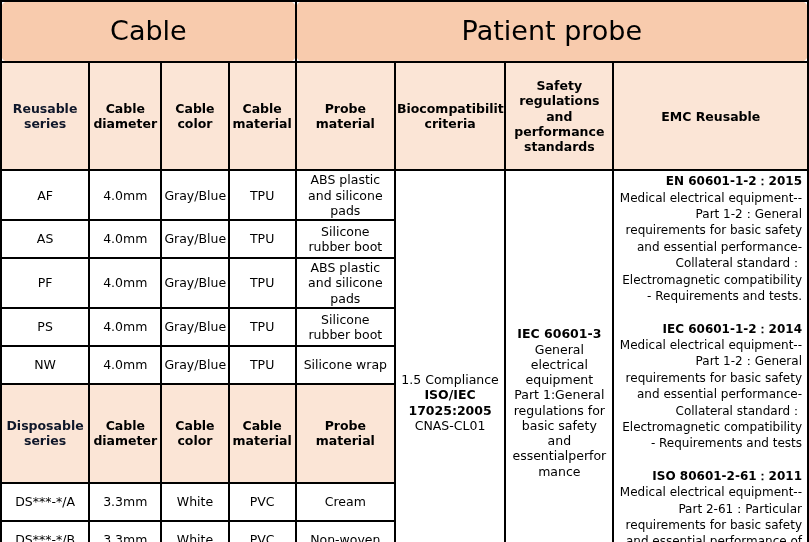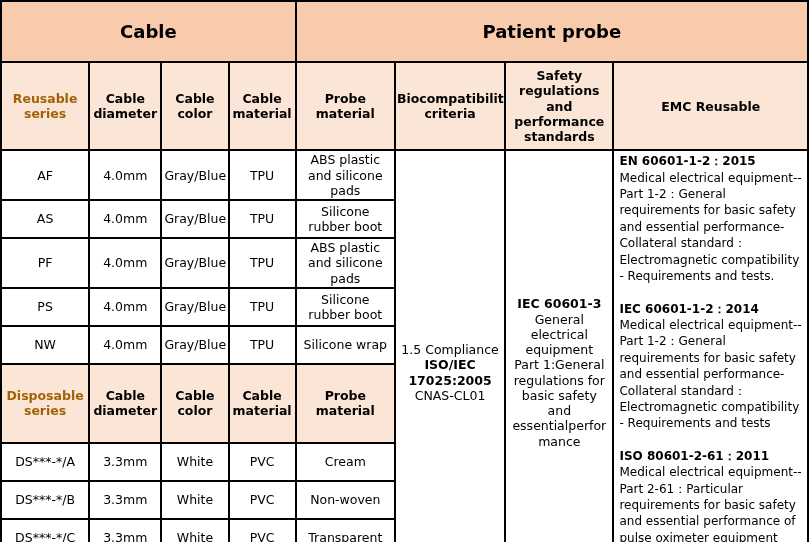--- a/index.html
+++ b/index.html
@@ -18,46 +18,47 @@
     border: 2px solid #000;
     text-align: center;
     vertical-align: middle;
     padding: 1px 2px;
     font-size: 12.5px;
     line-height: 1.22;
     overflow: hidden;
   }
   tr.band td {
     background: #f8cbad;
-    font-size: 18px;
-    font-weight: bold;
+    font-size: 27px;
+    font-weight: normal;
     height: 57px;
+    border-radius: 8px;
   }
   tr.colhead td {
     background: #fbe5d6;
     font-weight: bold;
     font-size: 12.5px;
     height: 62px;
-    padding: 5px 1px;
+    padding: 15px 1px;
   }
   tr.colhead.dhead td { height: 67px; }
   tr.data { height: 38px; }
   td.series { font-weight: normal; }
-  .red { color: #a16207; }
+  .red { color: #0f172a; }
   td.mid { font-size: 12.5px; }
   .b { font-weight: bold; }
   .wrap-hard { overflow-wrap: break-word; word-wrap: break-word; }
   td.emc {
     text-align: left;
     vertical-align: top;
     padding: 2px 5px 0 5px;
     font-size: 12px;
     line-height: 16.4px;
   }
-  .emc-block { margin: 0 0 16px 0; }
+  .emc-block { margin: 0 0 16px 0; text-align: right; }
   .emc-block.last { margin-bottom: 0; }
 </style>
 </head>
 <body>
 
 <div class="page">
 <table class="spec">
   <colgroup>
     <col style="width:88px">
         <col style="width:72px">

